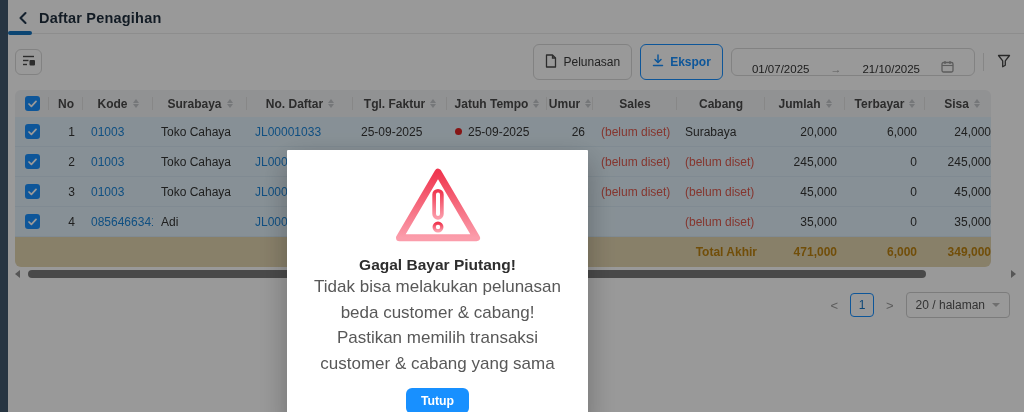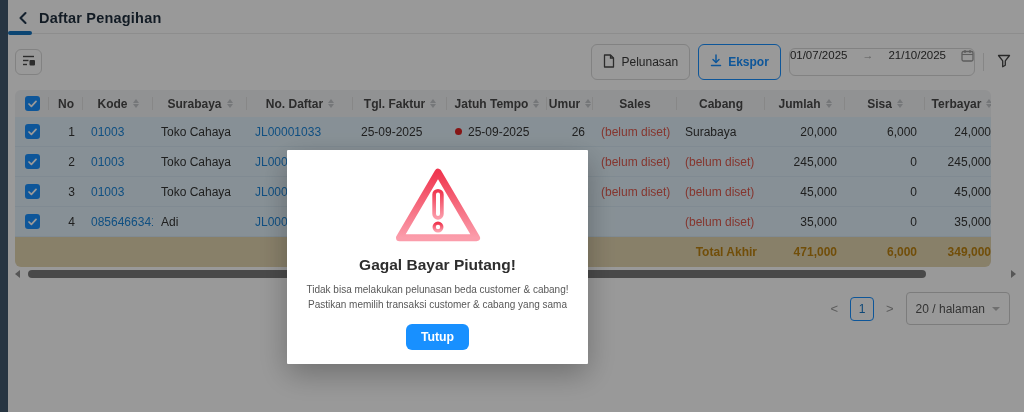--- a/index.html
+++ b/index.html
@@ -19,21 +19,21 @@
   .header-divider .ink { position:absolute; left:0; top:-2px; width:24px; height:4px; border-radius:3px; background:#1373bf; }
 
   
   .toolbar { display:flex; justify-content:space-between; align-items:center; padding:10px 8px 10px 7px; }
   .icon-btn { width:27px; height:26px; border:1px solid #d9d9d9; border-radius:6px; background:#fff;
     display:flex; align-items:center; justify-content:center; cursor:pointer; }
   .toolbar-right { display:flex; align-items:center; gap:8px; }
   .btn { height:36px; display:inline-flex; align-items:center; gap:6px; padding:0 11px;
     border:1px solid #d9d9d9; border-radius:6px; background:#fff; font-size:12px; color:#3a3a3a; cursor:pointer; }
   .btn.primary-outline { border-color:#1890ff; color:#1890ff; font-weight:bold; }
-  .date-range { height:28px; display:inline-flex; align-items:flex-start; gap:15px; padding:0 0;
+  .date-range { height:28px; display:inline-flex; align-items:flex-end; gap:21px; padding:0 20px;
     border:1px solid #d9d9d9; border-radius:6px; background:#fff; font-size:11.5px; color:#333; }
   .date-range .arrow { color:#9b9b9b; font-size:11px; }
   .v-div { width:1px; height:18px; background:#e0e0e0; }
   .funnel-btn { width:24px; height:24px; border:none; background:transparent; display:flex; align-items:center; justify-content:center; cursor:pointer; }
 
   
   .table { margin:0 8px 0 7px; width:976px; font-size:12px; border-radius:6px; overflow:hidden; }
   .trow { display:grid; grid-template-columns:34px 34px 70px 94px 106px 94px 100px 46px 84px 88px 80px 80px 74px 18px; align-items:center; }
   .thead { background:#f2f3f5; height:27px; color:#4a4a4a; font-weight:bold; }
   .thead .cell { display:flex; align-items:center; justify-content:center; gap:5px; height:100%; position:relative; }
@@ -62,30 +62,30 @@
   .hs-arrow.right { border-top:4px solid transparent; border-bottom:4px solid transparent; border-left:5px solid #8f8f8f; }
   .hs-track { flex:1; height:8px; position:relative; }
   .hs-thumb { position:absolute; left:6px; top:0; width:91%; height:8px; border-radius:4px; background:#7b7b7b; cursor:grab; }
 
   
   .pagination { display:flex; justify-content:flex-end; align-items:center; gap:10px; margin:12px 14px 0 0;
     font-size:12px; color:#7b7b7b; }
   .pg-chev { font-size:13px; color:#9a9a9a; cursor:pointer; padding:0 2px; }
   .pg-num { width:24px; height:24px; border:1px solid #1890ff; border-radius:4px; color:#1677c9;
     display:flex; align-items:center; justify-content:center; background:#fff; cursor:pointer; }
-  .pg-size { height:33px; padding:0 9px; border:1px solid #cfcfcf; border-radius:4px; display:flex;
+  .pg-size { height:26px; padding:0 9px; border:1px solid #cfcfcf; border-radius:4px; display:flex;
     align-items:center; gap:7px; color:#555; background:#fff; cursor:pointer; }
   .pg-size .chev-down { width:0; height:0; border-left:4px solid transparent; border-right:4px solid transparent; border-top:4.5px solid #b9b9b9; }
 
   
   .dim-overlay { position:fixed; inset:0; background:rgba(0,0,0,.4); z-index:50; }
   .modal { position:fixed; left:287px; top:150px; width:301px; z-index:100; background:#fff;
     border-radius:1px; box-shadow:0 10px 30px rgba(0,0,0,.28); padding:12px 16px 14px; text-align:center; }
   .modal-title { margin-top:4px; font-size:15.5px; font-weight:bold; color:#2e2e2e; }
-  .modal-body { margin-top:8px; font-size:10px; color:#585858; line-height:1.5; }
+  .modal-body { font-size:17px; color:#585858; line-height:1.5; }
   .modal-close-btn { margin-top:12px; background:#1890ff; color:#fff; border:none; border-radius:6px;
     height:26px; padding:0 15px; font-size:12.3px; font-weight:bold; cursor:pointer; }
 </style>
 </head>
 <body>
 
 <div class="side-stripe"></div>
 
 <div class="content">
 
@@ -226,28 +226,28 @@
           <span>Cabang</span>
         </div>
       <div class="cell">
           <span>Jumlah</span>
           <span class="sort">
             <i class="cu"></i>
             <i class="cd"></i>
           </span>
         </div>
       <div class="cell">
+          <span>Terbayar</span>
+          <span class="sort">
+            <i class="cu"></i>
+            <i class="cd"></i>
+          </span>
+        </div>
+      <div class="cell">
           <span>Sisa</span>
-          <span class="sort">
-            <i class="cu"></i>
-            <i class="cd"></i>
-          </span>
-        </div>
-      <div class="cell">
-          <span>Terbayar</span>
           <span class="sort">
             <i class="cu"></i>
             <i class="cd"></i>
           </span>
         </div>
       <div class="cell"></div>
     </div>
 
     <div class="trow tbody-row">
       <div class="cell cb-cell">

